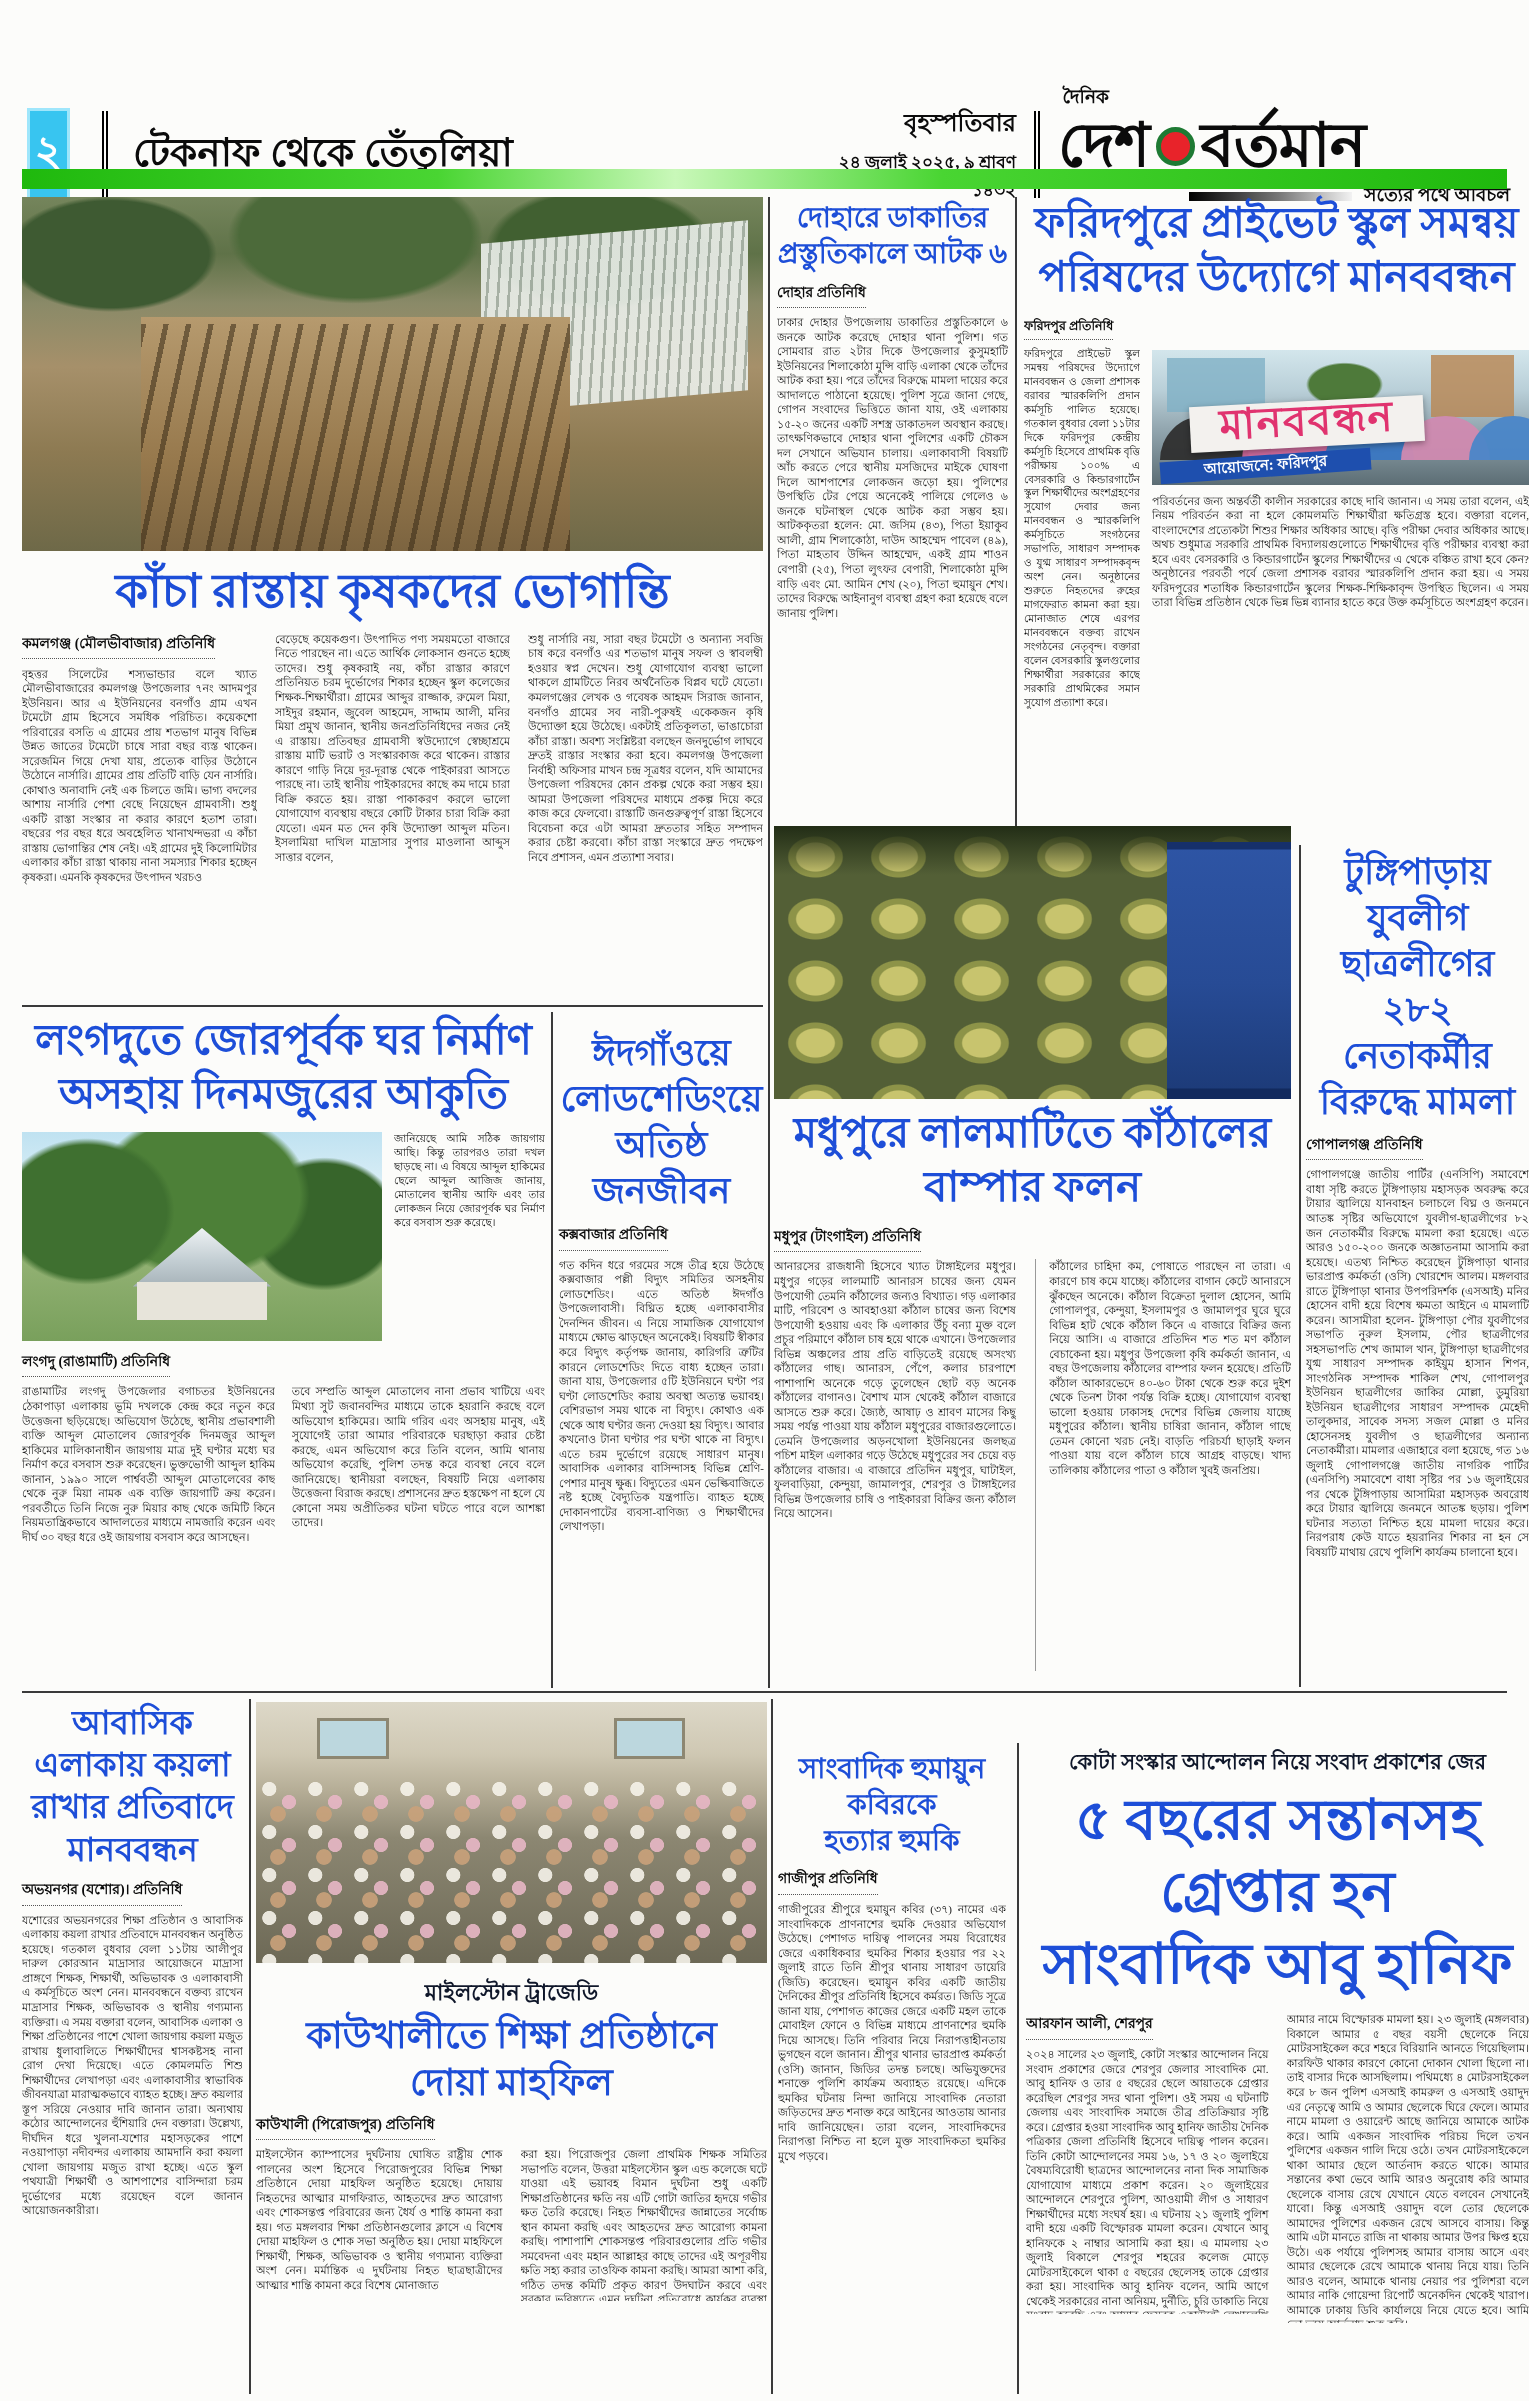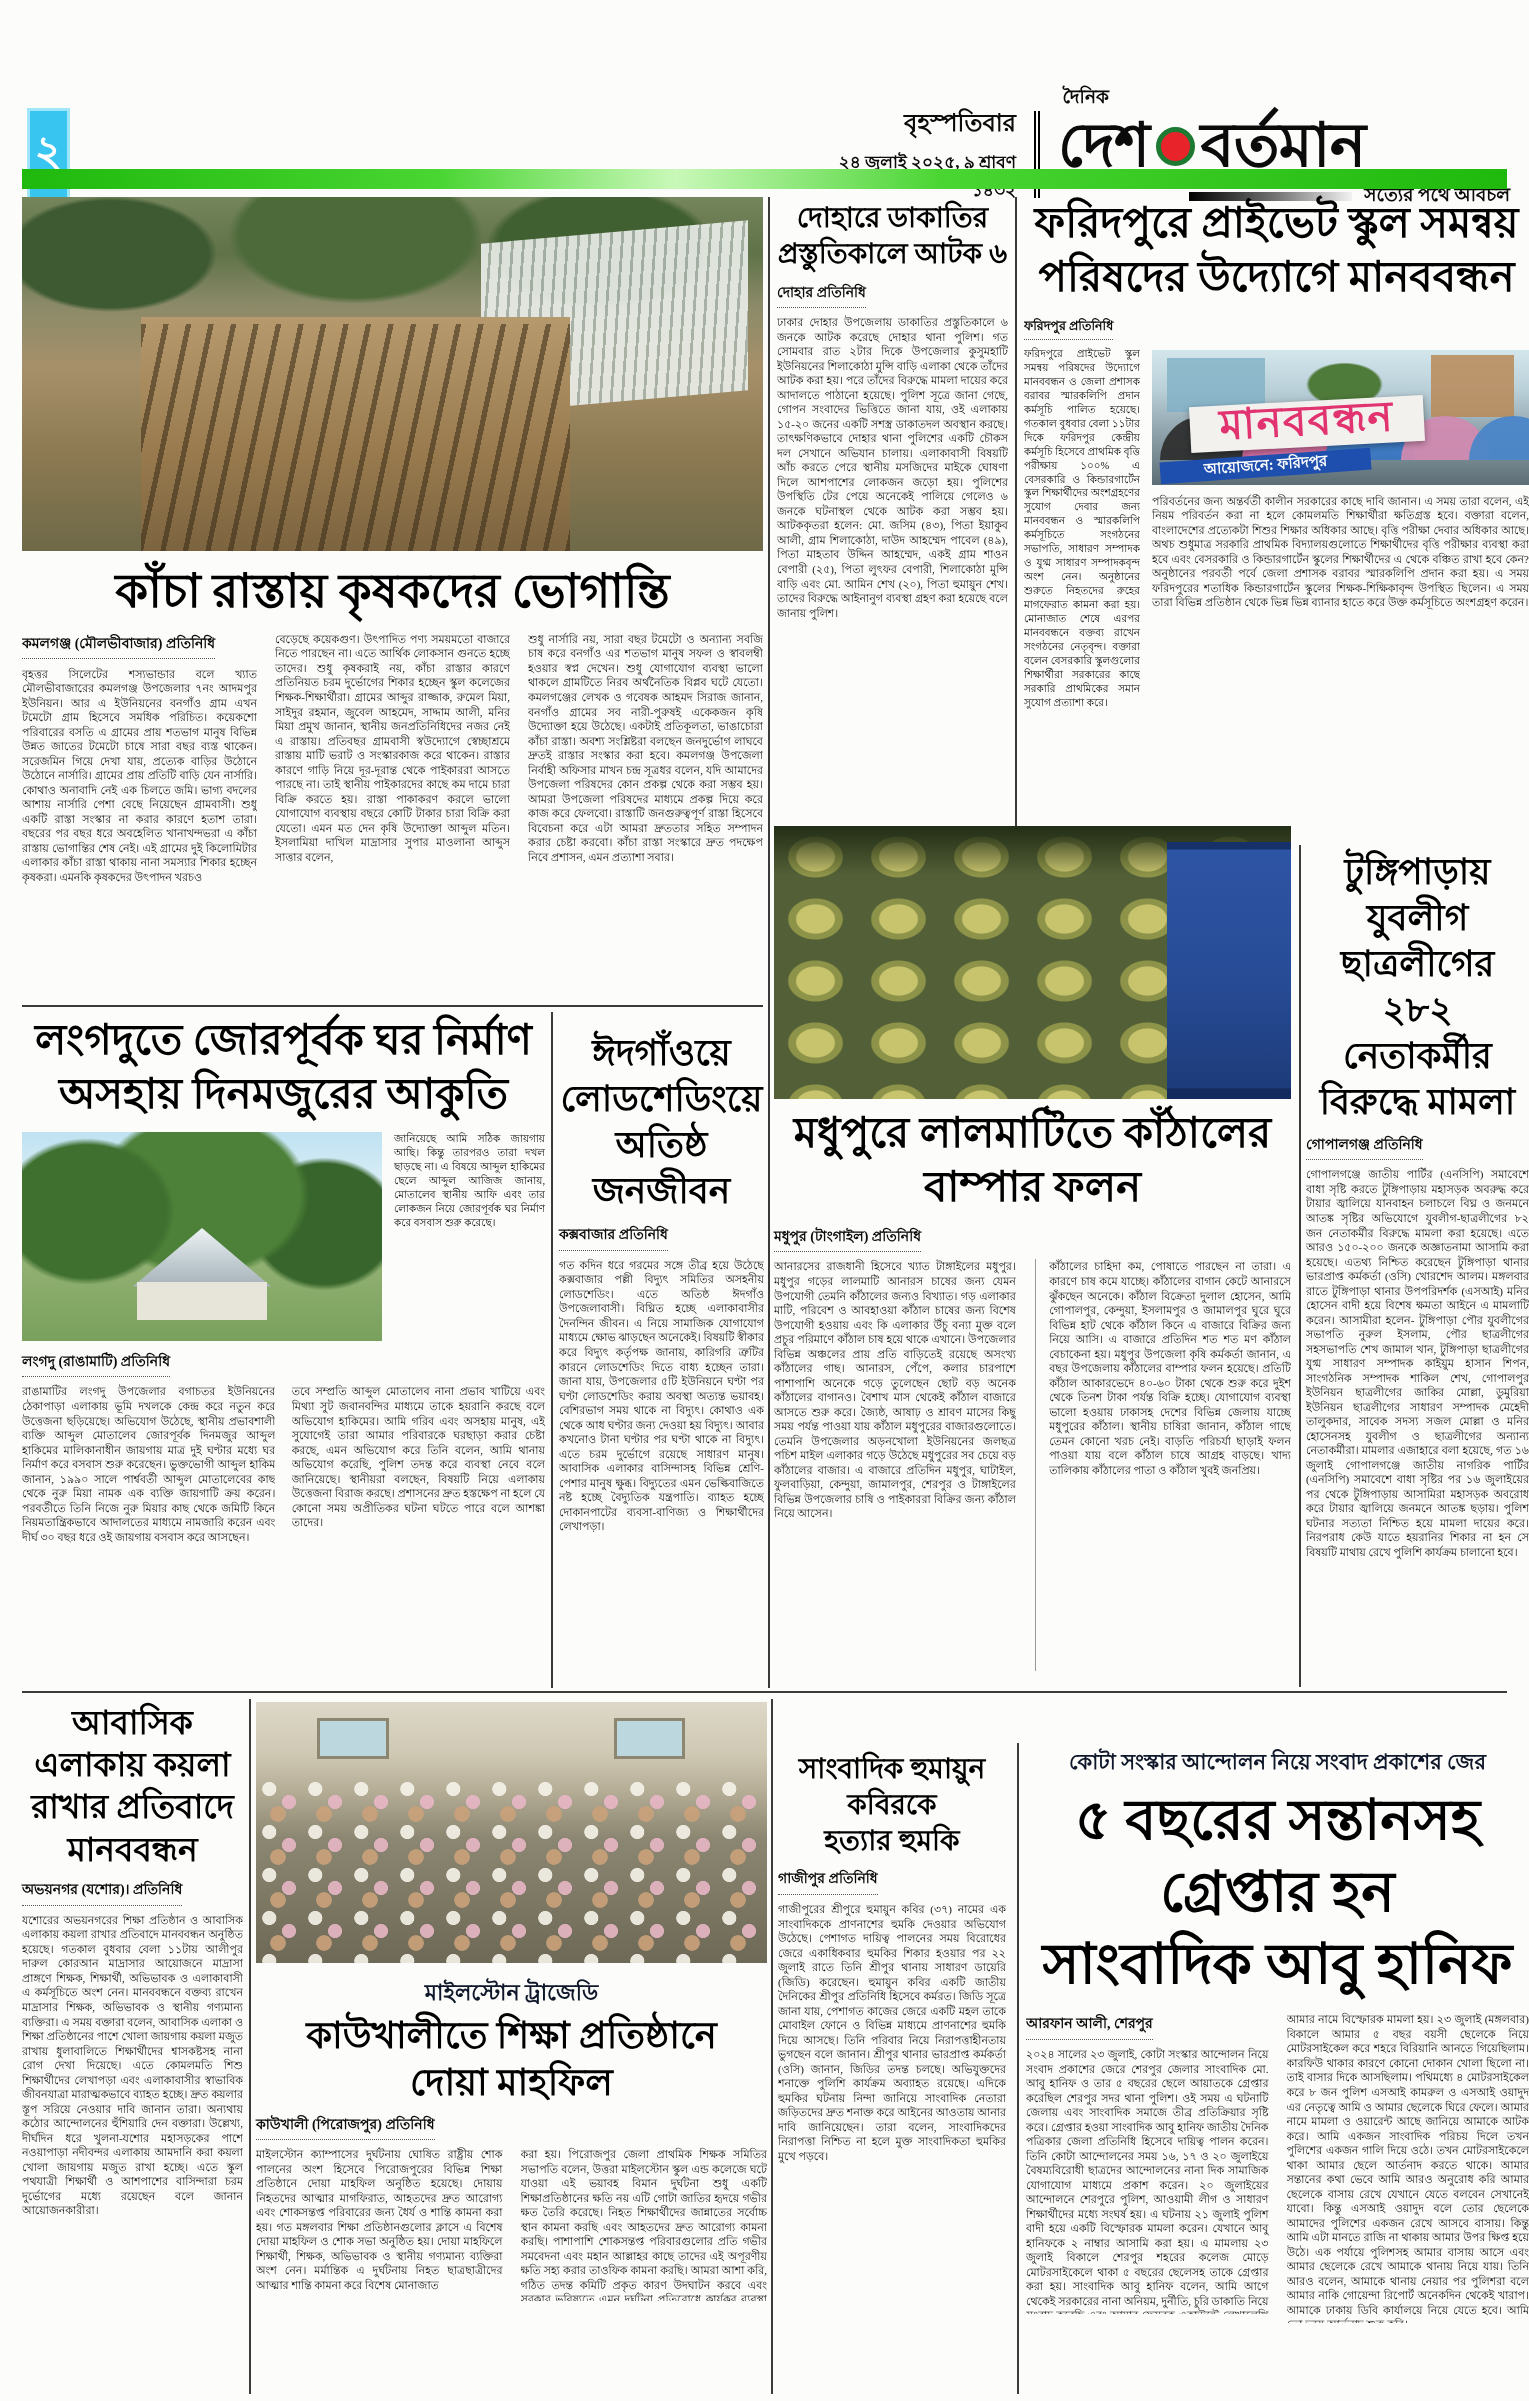--- a/index.html
+++ b/index.html
@@ -1,19 +1,19 @@
 <!DOCTYPE html>
 <html style="font-size:12px"><head>
 <meta charset="utf-8">
 <style>
   * { margin:0; padding:0; box-sizing:border-box; }
   body { background:#d9d9d9; font-family:"Liberation Serif", serif; }
   #paper { position:relative; width:1529px; height:2401px; background:#fcfcfa; margin:0 auto; overflow:hidden; color:#0b0b0b; }
   .abs { position:absolute; }
-  .headline { font-weight:bold; color:#000000; text-align:center; line-height:1.28; font-family:"Liberation Serif", serif; }
+  .headline { font-weight:bold; color:#1d4ed8; text-align:center; line-height:1.28; font-family:"Liberation Serif", serif; }
   .kicker { font-weight:bold; text-align:center; color:#0f172a; }
   .byline { font-weight:bold; font-size:14px; display:inline-block; border-bottom:1.5px dotted #555; padding-bottom:2.2px; margin-bottom:7.4px; }
   .body-text { font-size:11px; line-height:1.32; text-align:justify; color:#141414; overflow:hidden; }
   .small-col { font-size:10.4px; line-height:1.34; text-align:justify; overflow:hidden; }
   .cols { display:flex; }
   .vrule { position:absolute; width:1.5px; background:#3a3a3a; }
   .hrule { position:absolute; height:1.5px; background:#3a3a3a; }
 
   
   #pagenum { left:27px; top:108px; width:43px; height:92px; background:#38c5f0; border:3px solid #9fe6fb;
@@ -95,20 +95,23 @@
   .hl-sm { font-size:28px; }
 </style>
 </head>
 <body>
 
 <div id="paper">
 
   <div class="abs" id="pagenum">
     <span>২</span>
   </div>
+  <div class="abs" id="sectiontitle">
+    <span>টেকনাফ থেকে তেঁতুলিয়া</span>
+  </div>
   <div class="abs" id="dateblock">
     <div class="date-weekday">বৃহস্পতিবার</div>
     <div class="date-line">২৪ জুলাই ২০২৫, ৯ শ্রাবণ ১৪৩২</div>
   </div>
   <div class="abs" id="masthead">
     <div class="mh-daily">দৈনিক</div>
     <div class="mh-br" style="display:flex; align-items:center;">
       <span class="mh-brand">দেশ</span>
       <span class="mh-dot"></span>
       <span class="mh-brand">বর্তমান</span>

